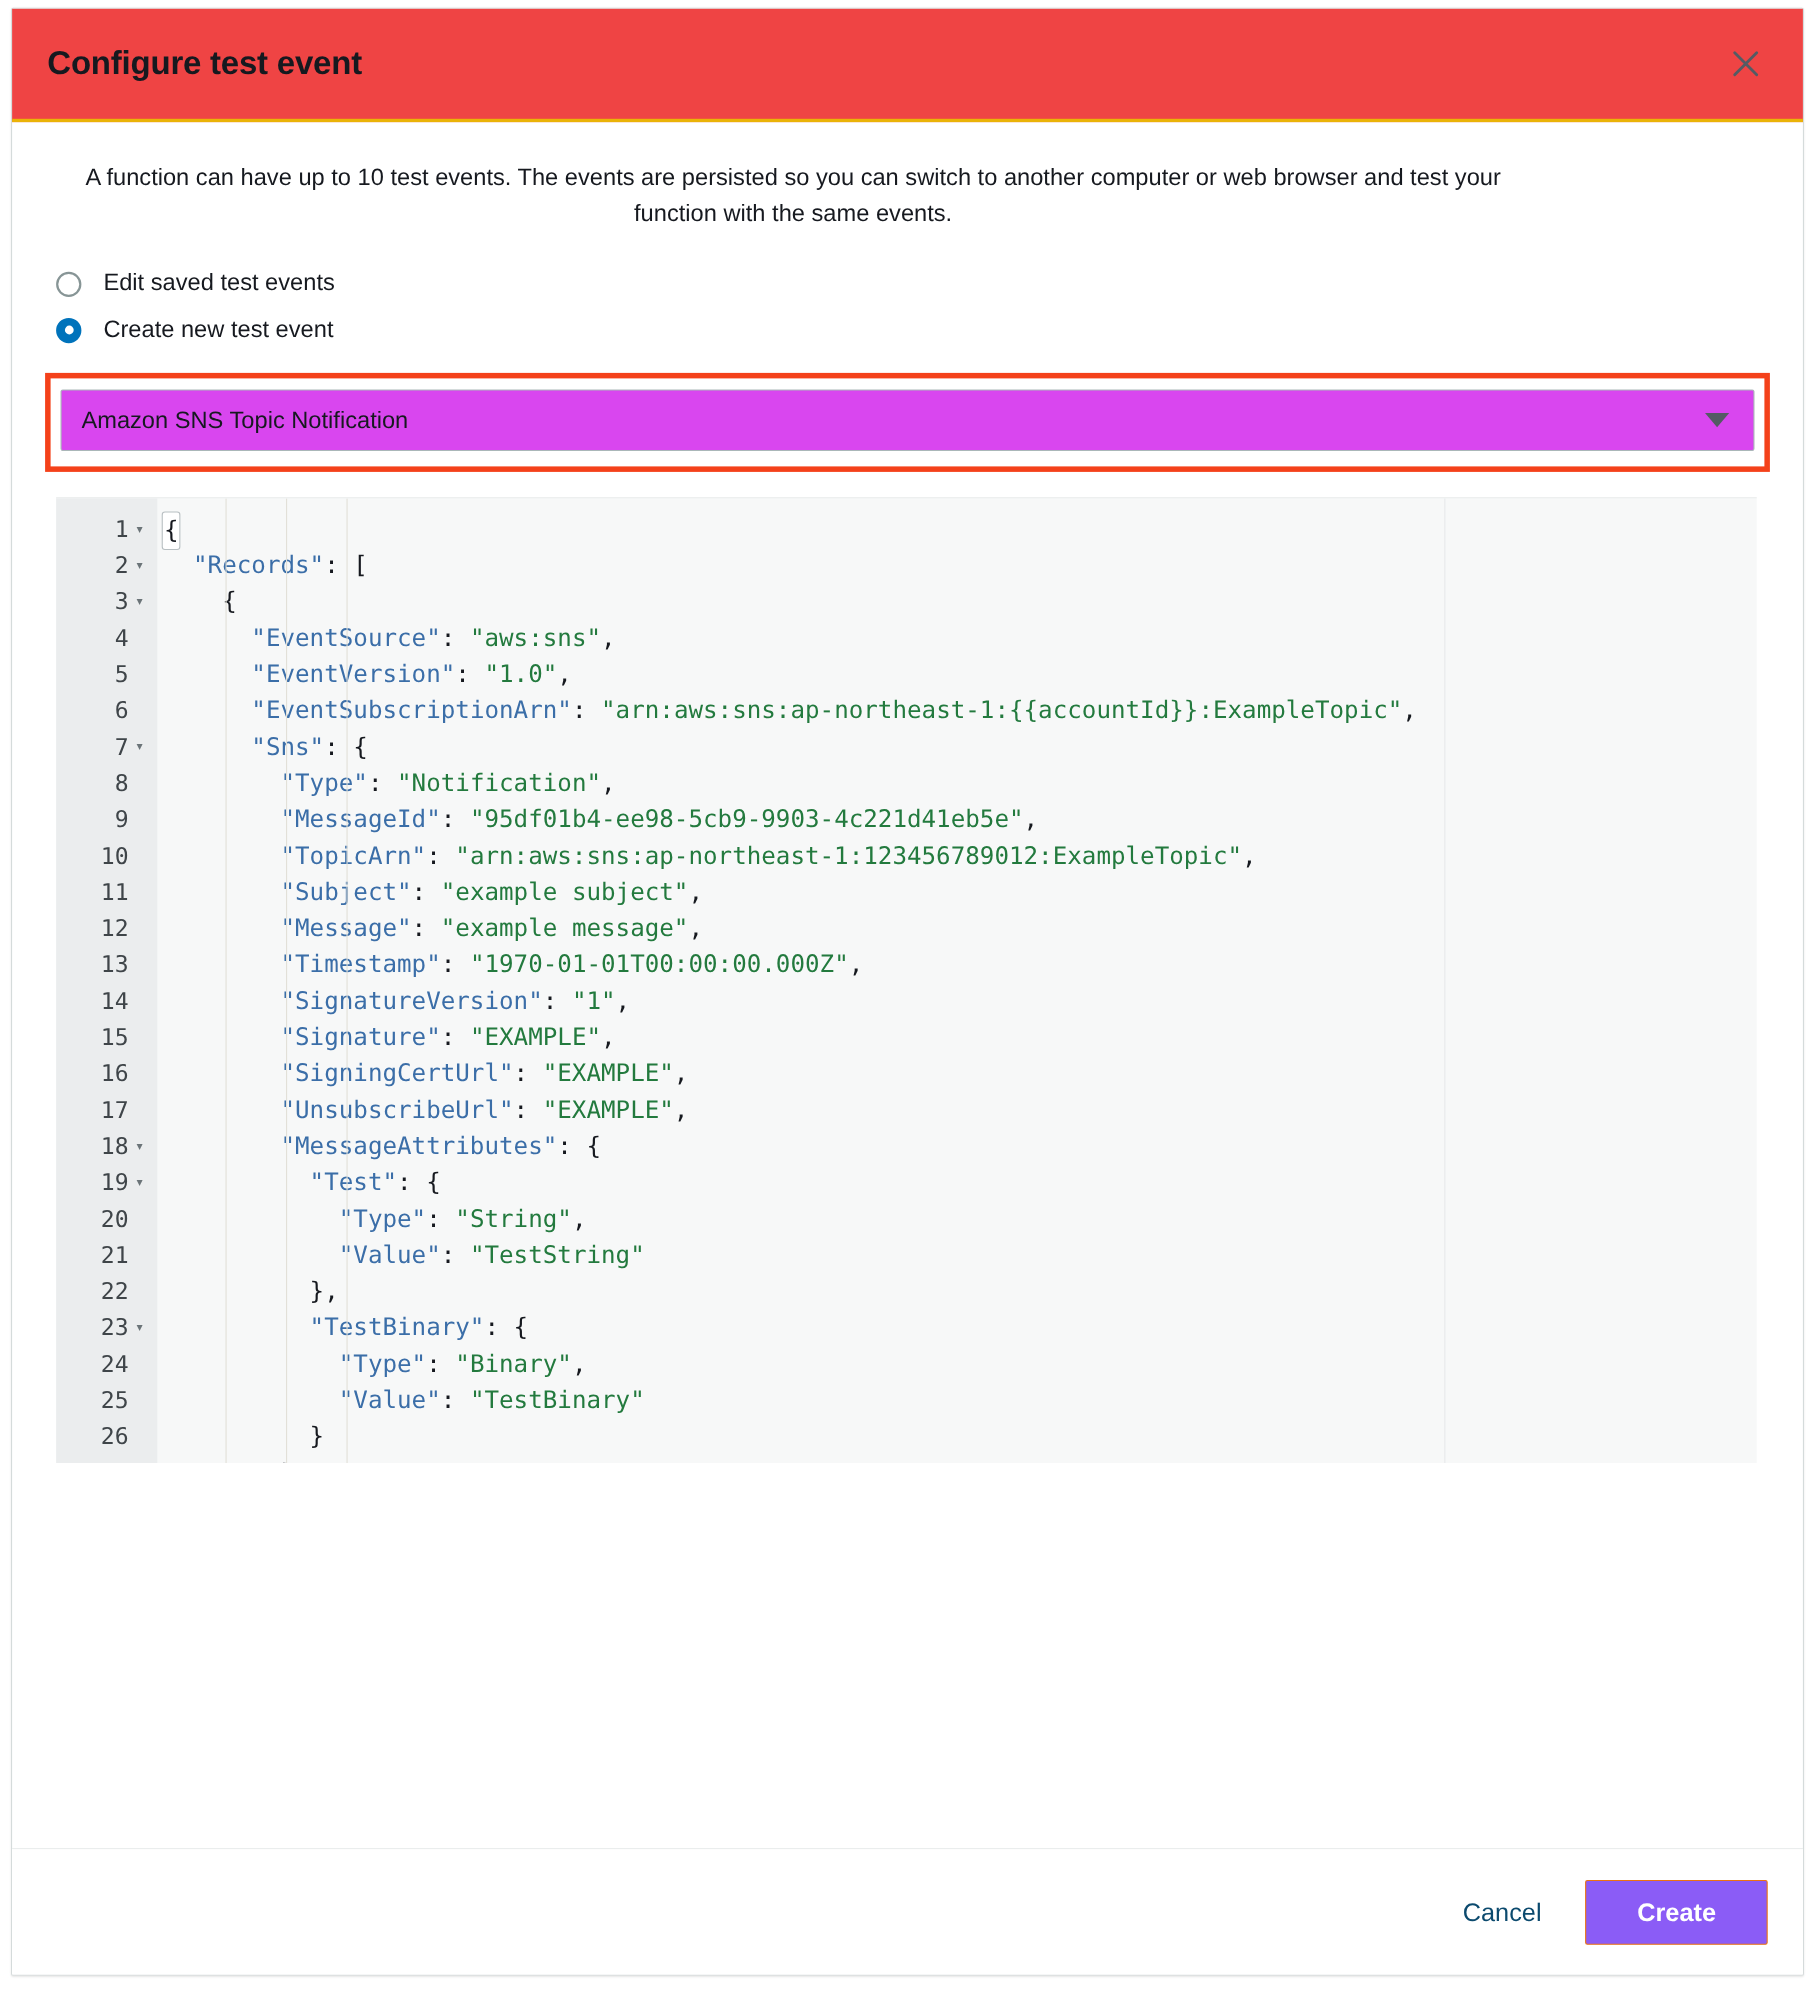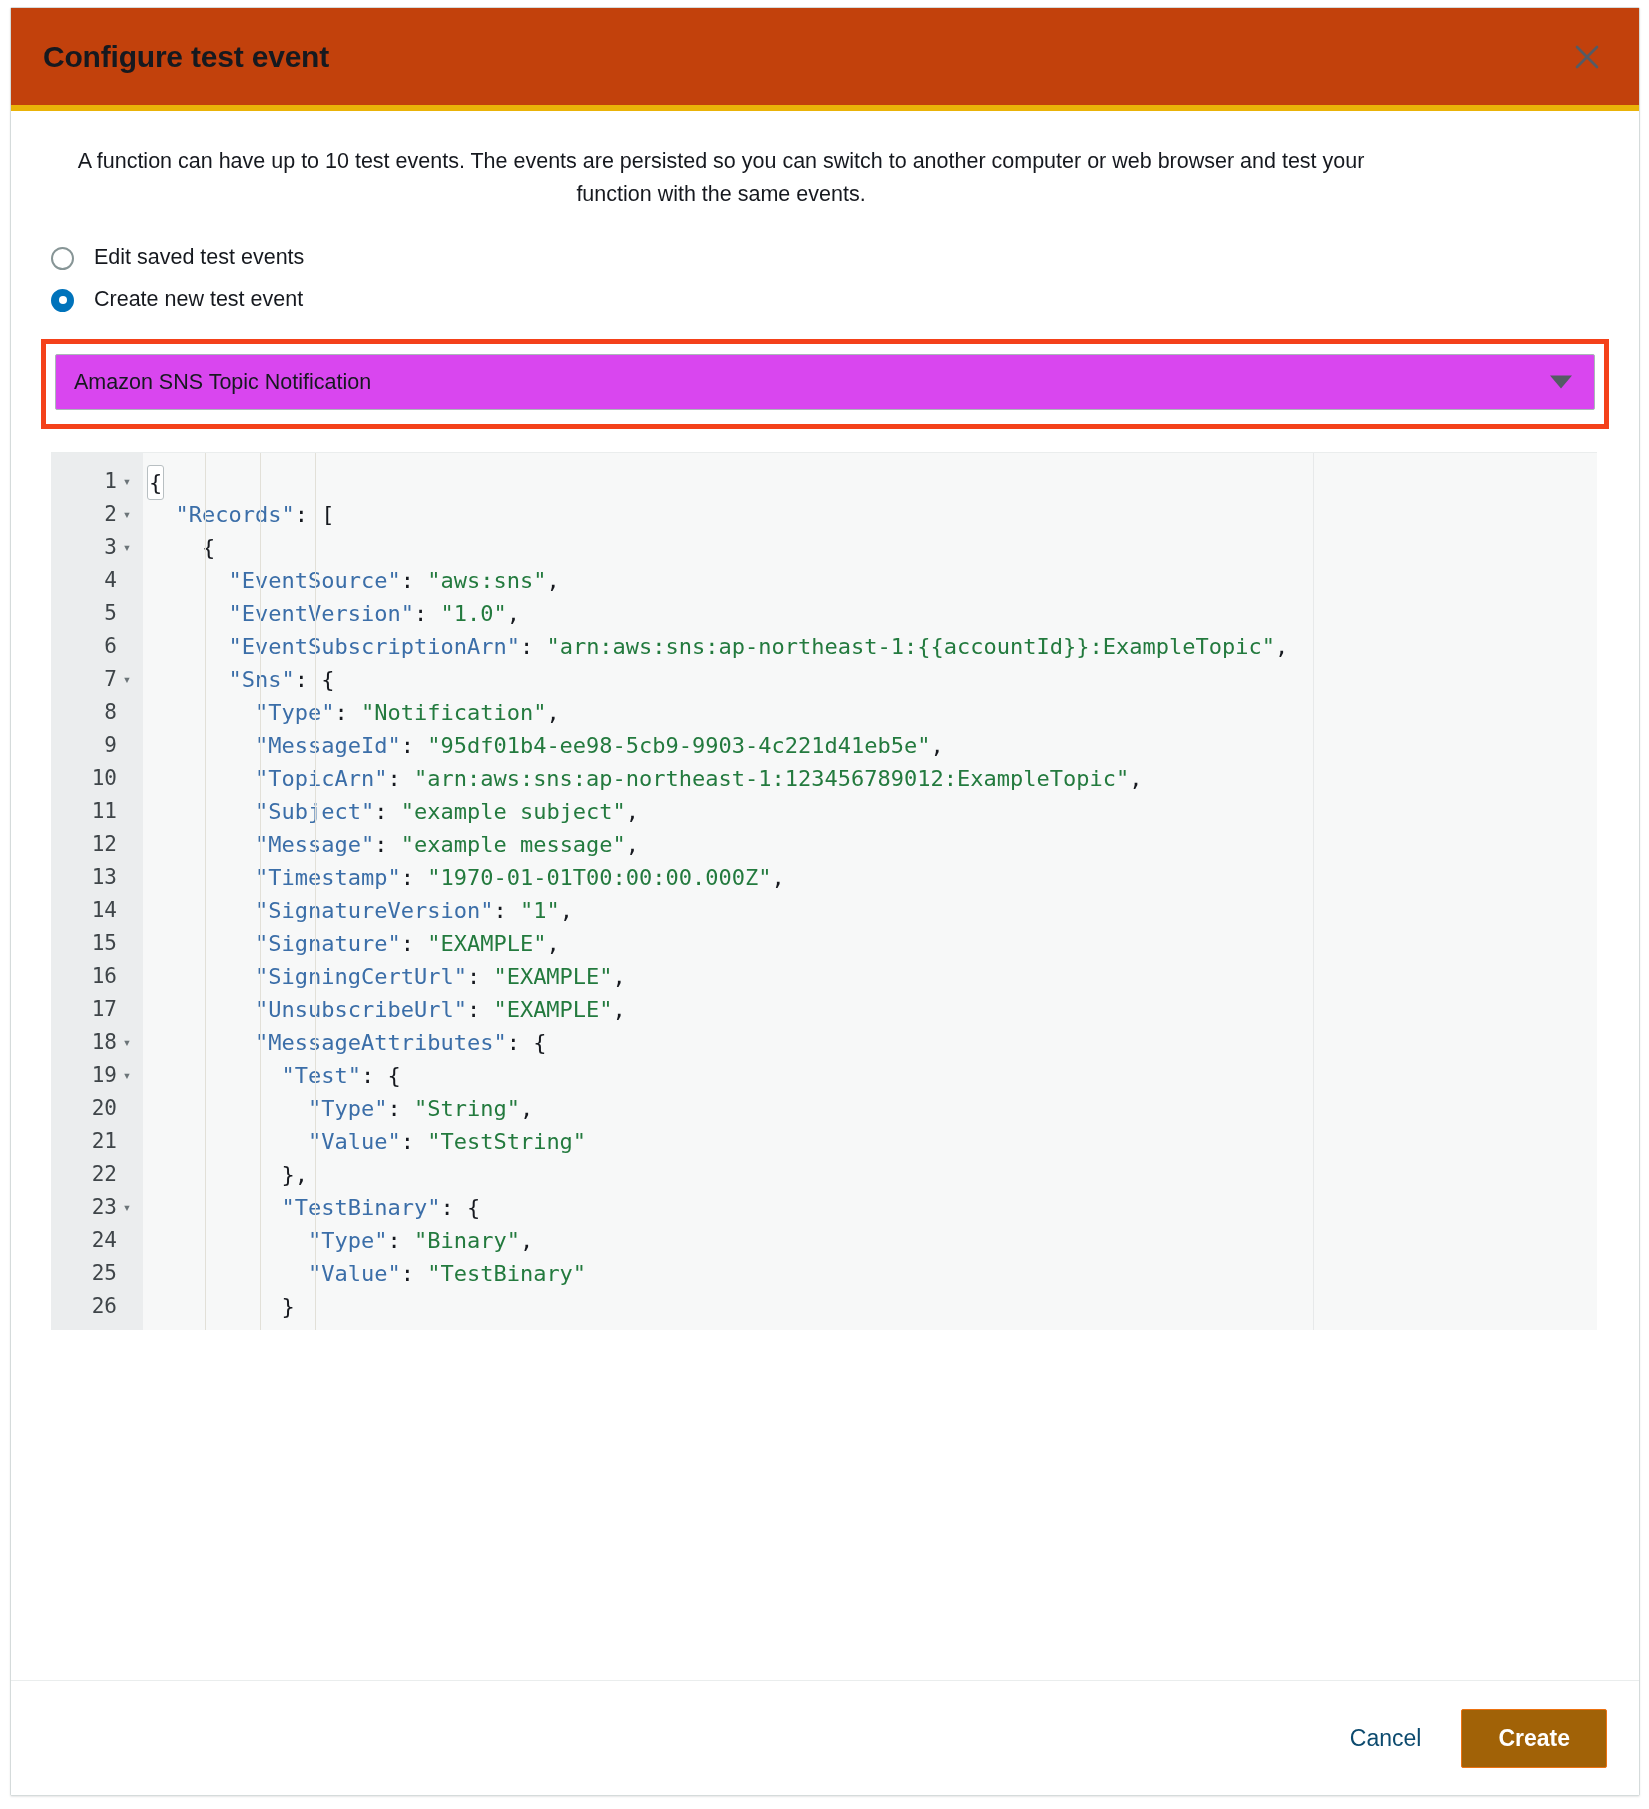--- a/index.html
+++ b/index.html
@@ -32,22 +32,22 @@
     box-shadow: 0 1px 2px rgba(0,0,0,0.10);
     display: flex;
     flex-direction: column;
   }
 
   
   .modal-header {
     position: relative;
     height: 103px;
     flex: 0 0 103px;
-    background: #c2410c;
-    border-bottom: 6px solid #eab308;
+    background: #ef4444;
+    border-bottom: 3px solid #eab308;
     display: flex;
     align-items: center;
     padding: 0 32px;
   }
   .modal-title {
     font-size: 30px;
     font-weight: bold;
     color: #16191f;
     letter-spacing: -0.2px;
   }
@@ -291,27 +291,27 @@
   .btn-link {
     background: none;
     border: none;
     font-size: 23px;
     color: #0c4a6e;
     padding: 12px 22px;
     cursor: pointer;
     font-family: "Liberation Sans", sans-serif;
   }
   .btn-primary {
-    background: #a16207;
+    background: #8b5cf6;
     border: 1px solid #ec7211;
     border-radius: 2px;
     color: #ffffff;
     font-size: 23px;
     font-weight: bold;
-    padding: 15px 36px;
+    padding: 15px 46px;
     cursor: pointer;
     font-family: "Liberation Sans", sans-serif;
   }
 </style>
 </head>
 <body>
 
 <div class="page">
   <div class="modal">
 

